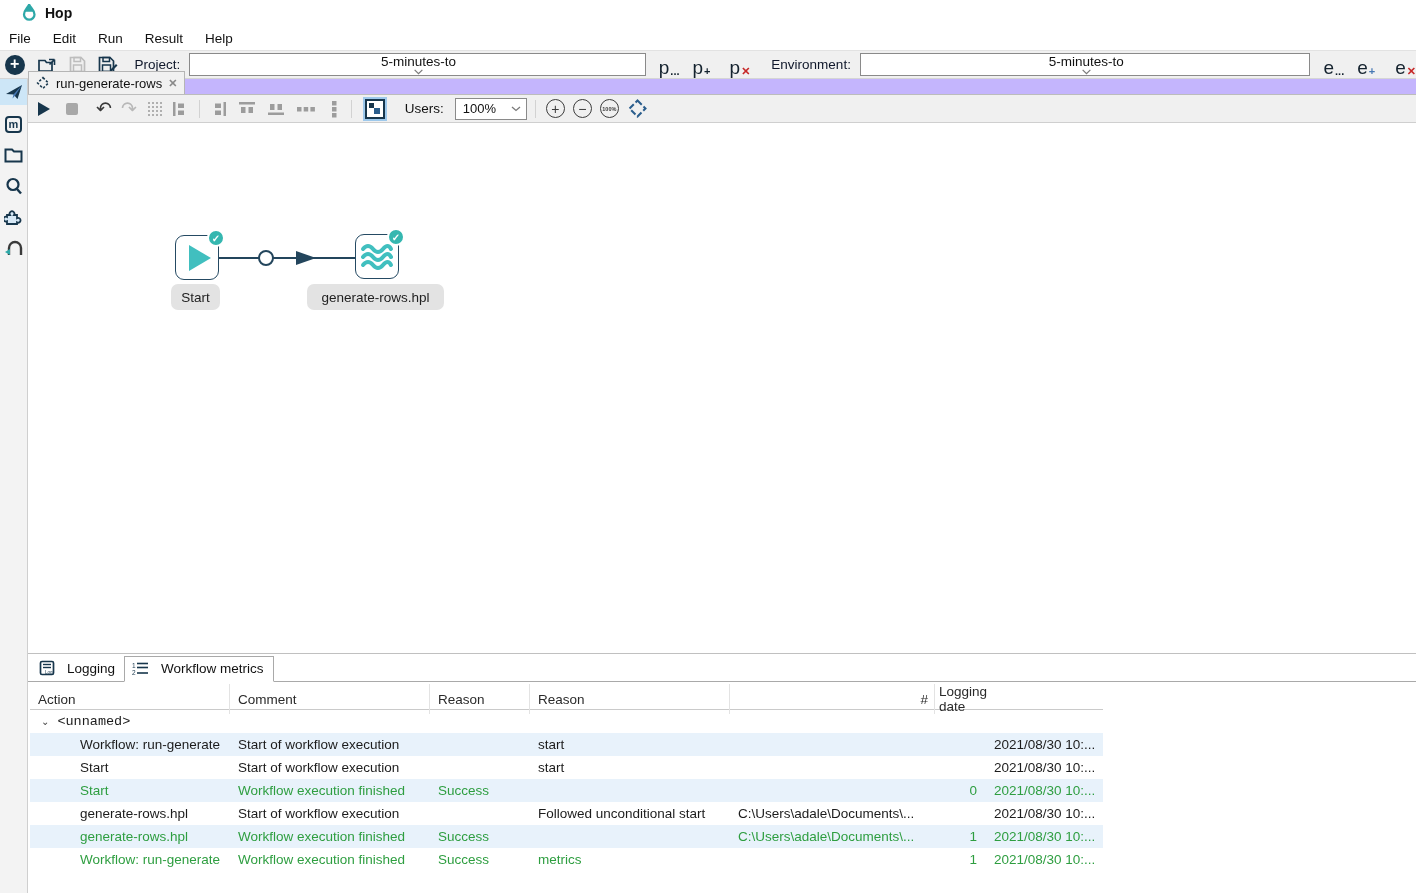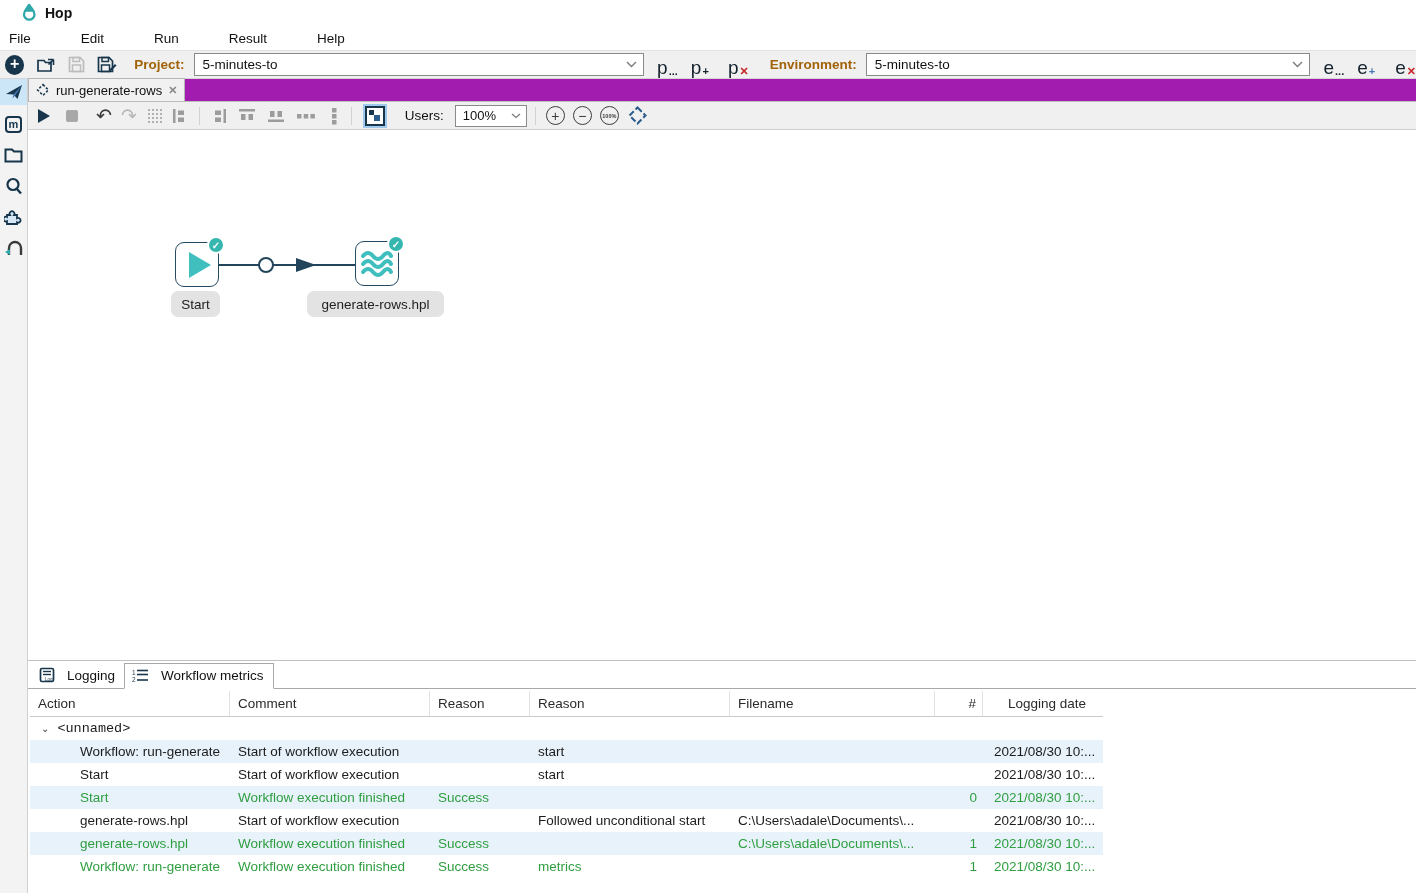--- a/index.html
+++ b/index.html
@@ -5,47 +5,47 @@
   * { margin:0; padding:0; box-sizing:border-box; }
   html,body { width:1416px; height:893px; font-family:"Liberation Sans", sans-serif; background:#fff; overflow:hidden; }
 
   
   .titlebar { position:absolute; left:0; top:0; width:1416px; height:26px; background:#fff; display:flex; align-items:center; }
   .hop-logo { width:15px; height:19px; margin-left:21px; }
   .win-title { font-size:14px; font-weight:bold; color:#111; margin-left:9px; }
 
   
   .menubar { position:absolute; left:0; top:26px; width:1416px; height:24px; background:#fff; display:flex; align-items:center; }
-  .menu-item { font-size:13.5px; color:#111; padding:2px 25px; cursor:default; }
+  .menu-item { font-size:13.5px; color:#111; padding:2px 11px; cursor:default; }
   .menu-item:first-child { padding-left:9px; }
 
   
   .toolbar { position:absolute; left:0; top:50px; width:1416px; height:29px; background:#f0f0f0; border-top:1px solid #e2e2e2; border-bottom:1px solid #d5d5d5; display:flex; align-items:center; }
   .tb-new { width:20px; height:20px; border-radius:50%; background:#17364c; color:#fff; font-size:16px; line-height:18px; text-align:center; margin-left:5px; font-weight:bold; }
   .tb-ic { margin-left:12px; display:flex; align-items:center; }
-  .tb-label { font-size:13.5px; color:#a16207; margin-left:17px;font-weight:bold; }
-  .tb-select { height:23px; background:#fff; border:1px solid #8a8a8a; display:flex; align-items:center; justify-content:space-between; margin-left:9px; padding:0 6px 0 8px; }
+  .tb-label { font-size:13.5px; color:#0f172a; margin-left:17px; }
+  .tb-select { height:23px; background:#fff; border:1px solid #8a8a8a; display:flex; align-items:center; justify-content:space-between; margin-left:9px; padding:0 6px 0 8px;flex-direction:column; }
   .tb-select .val { font-size:13.5px; color:#111; }
   .pe-btn { display:flex; align-items:flex-end; margin-left:13px; height:22px; }
   .pe-letter { font-size:19px; color:#14222e; line-height:17px; font-weight:500; }
   .pe-sub { font-size:11px; font-weight:bold; margin-left:1px; line-height:10px; color:#14222e; }
   .pe-sub.blue { color:#4677b3; }
   .pe-sub.red { color:#c62828; }
 
   
   .sidebar { position:absolute; left:0; top:79px; width:28px; height:814px; background:#f3f3f3; border-right:1px solid #cfcfcf; }
   .persp { width:27px; height:26px; display:flex; align-items:center; justify-content:center; }
   .persp.selected { background:#cde6f7; }
   .meta-m { width:17px; height:17px; border:2px solid #17364c; border-radius:4px; color:#17364c; font-size:11px; font-weight:bold; display:flex; align-items:center; justify-content:center; line-height:1; }
 
   
   .content { position:absolute; left:28px; top:79px; width:1388px; height:814px; }
 
   
-  .tabbar { position:relative; width:100%; height:23px; background:#a21caf; border-bottom:1px solid #bcbcbc; display:flex; align-items:flex-end; }
+  .tabbar { position:relative; width:100%; height:16px; background:#c4b5fd; border-bottom:1px solid #bcbcbc; display:flex; align-items:flex-end; }
   .file-tab { height:23px; background:#f1f1f1; border:1px solid #b5b5b5; border-bottom:none; display:flex; align-items:center; padding:0 7px 0 7px; gap:6px; }
   .file-tab .tab-label { font-size:13px; color:#111; }
   .tab-close { color:#8a8a8a; font-size:11px; font-weight:bold; }
 
   
   .ctoolbar { position:relative; width:100%; height:28px; background:#f0f0f0; border-bottom:1px solid #cfcfcf; display:flex; align-items:center; }
   .ct-btn { display:flex; align-items:center; justify-content:center; height:24px; }
   .play-tri { width:0; height:0; border-left:12px solid #17364c; border-top:7px solid transparent; border-bottom:7px solid transparent; }
   .stop-sq { width:12px; height:12px; background:#a8a8a8; border-radius:2px; }
   .undo-g { font-size:19px; color:#3a3a3a; line-height:1; }
@@ -374,21 +374,20 @@
         <span>Workflow metrics</span>
       </div>
     </div>
 
     <div class="tbl" style="margin-left:2px; margin-top:2px;">
       <div class="tbl-header">
         <div class="th">Action</div>
         <div class="th">Comment</div>
         <div class="th">Reason</div>
         <div class="th">Reason</div>
-        <div class="th">Filename</div>
         <div class="th num">#</div>
         <div class="th date" style="border-right:none;">Logging date</div>
       </div>
 
       <div class="group-row">
         <span class="tree-chevron">⌄</span>
         <span class="group-label">&lt;unnamed&gt;</span>
       </div>
 
       <div>

